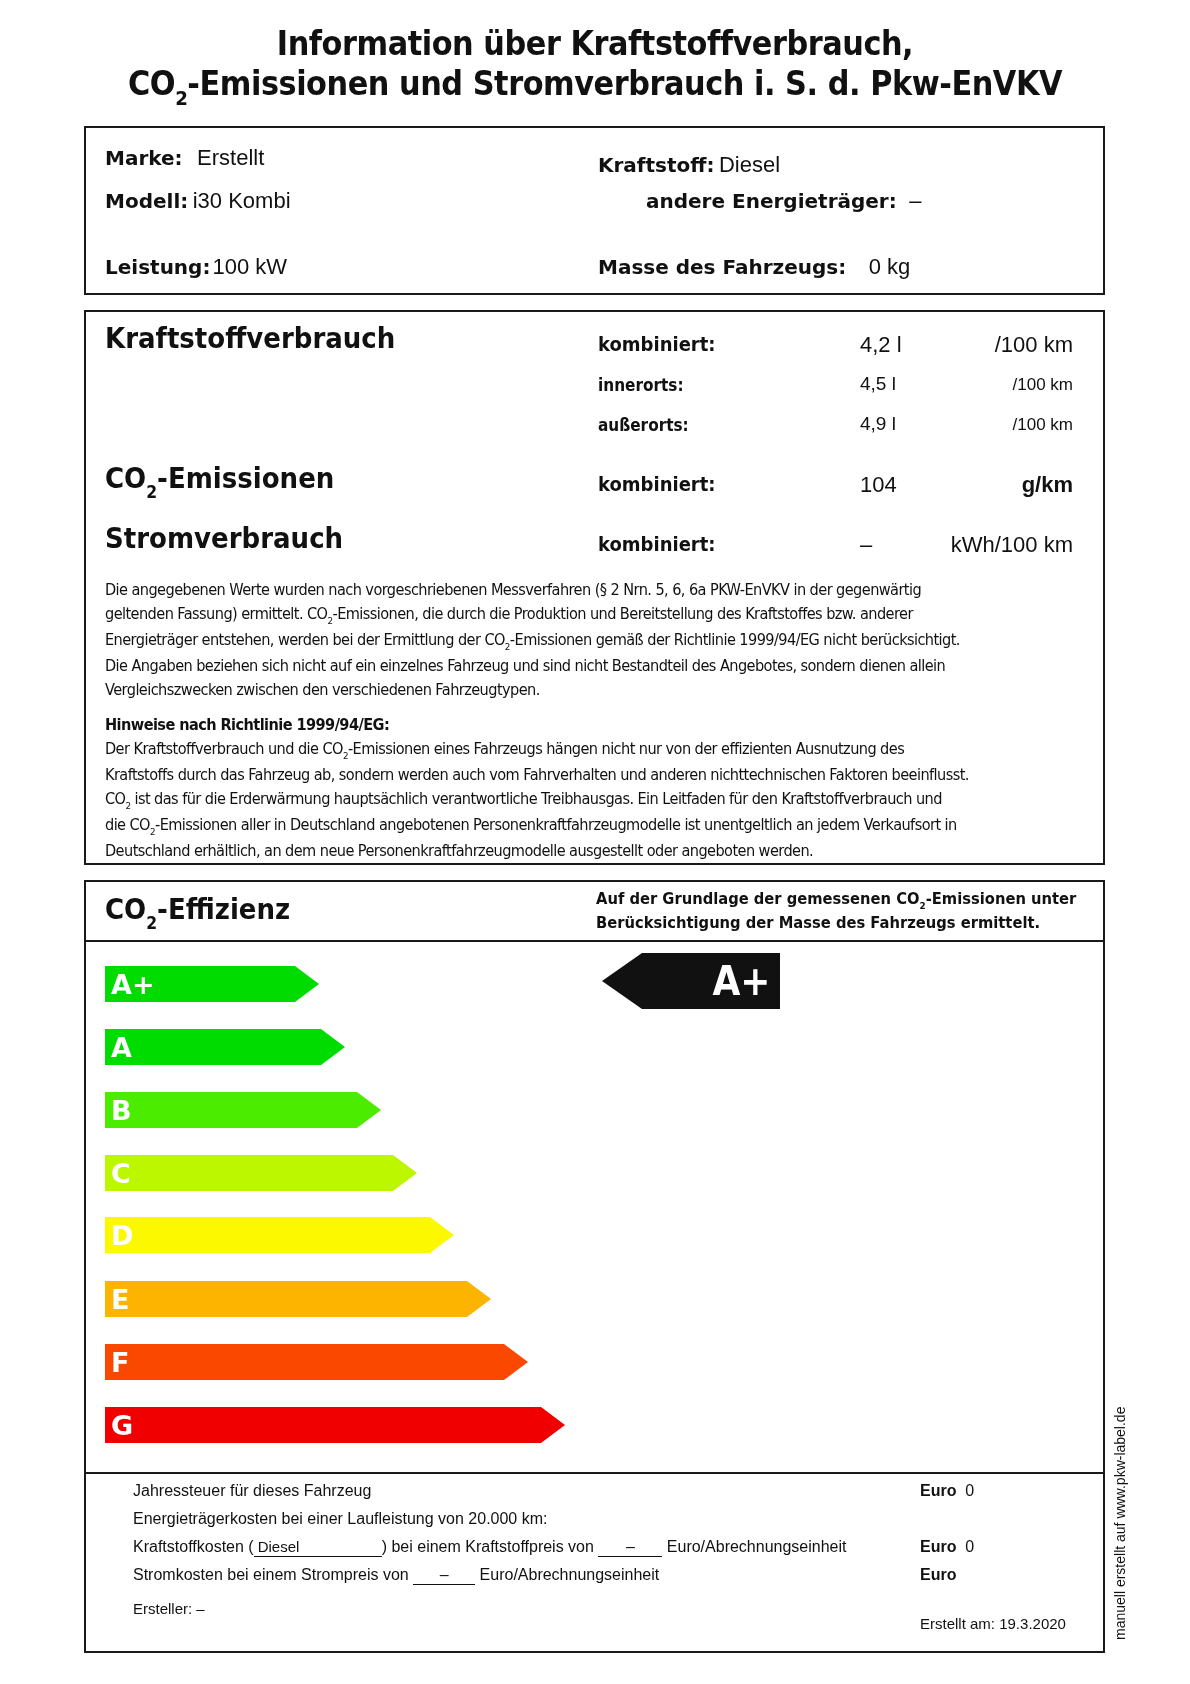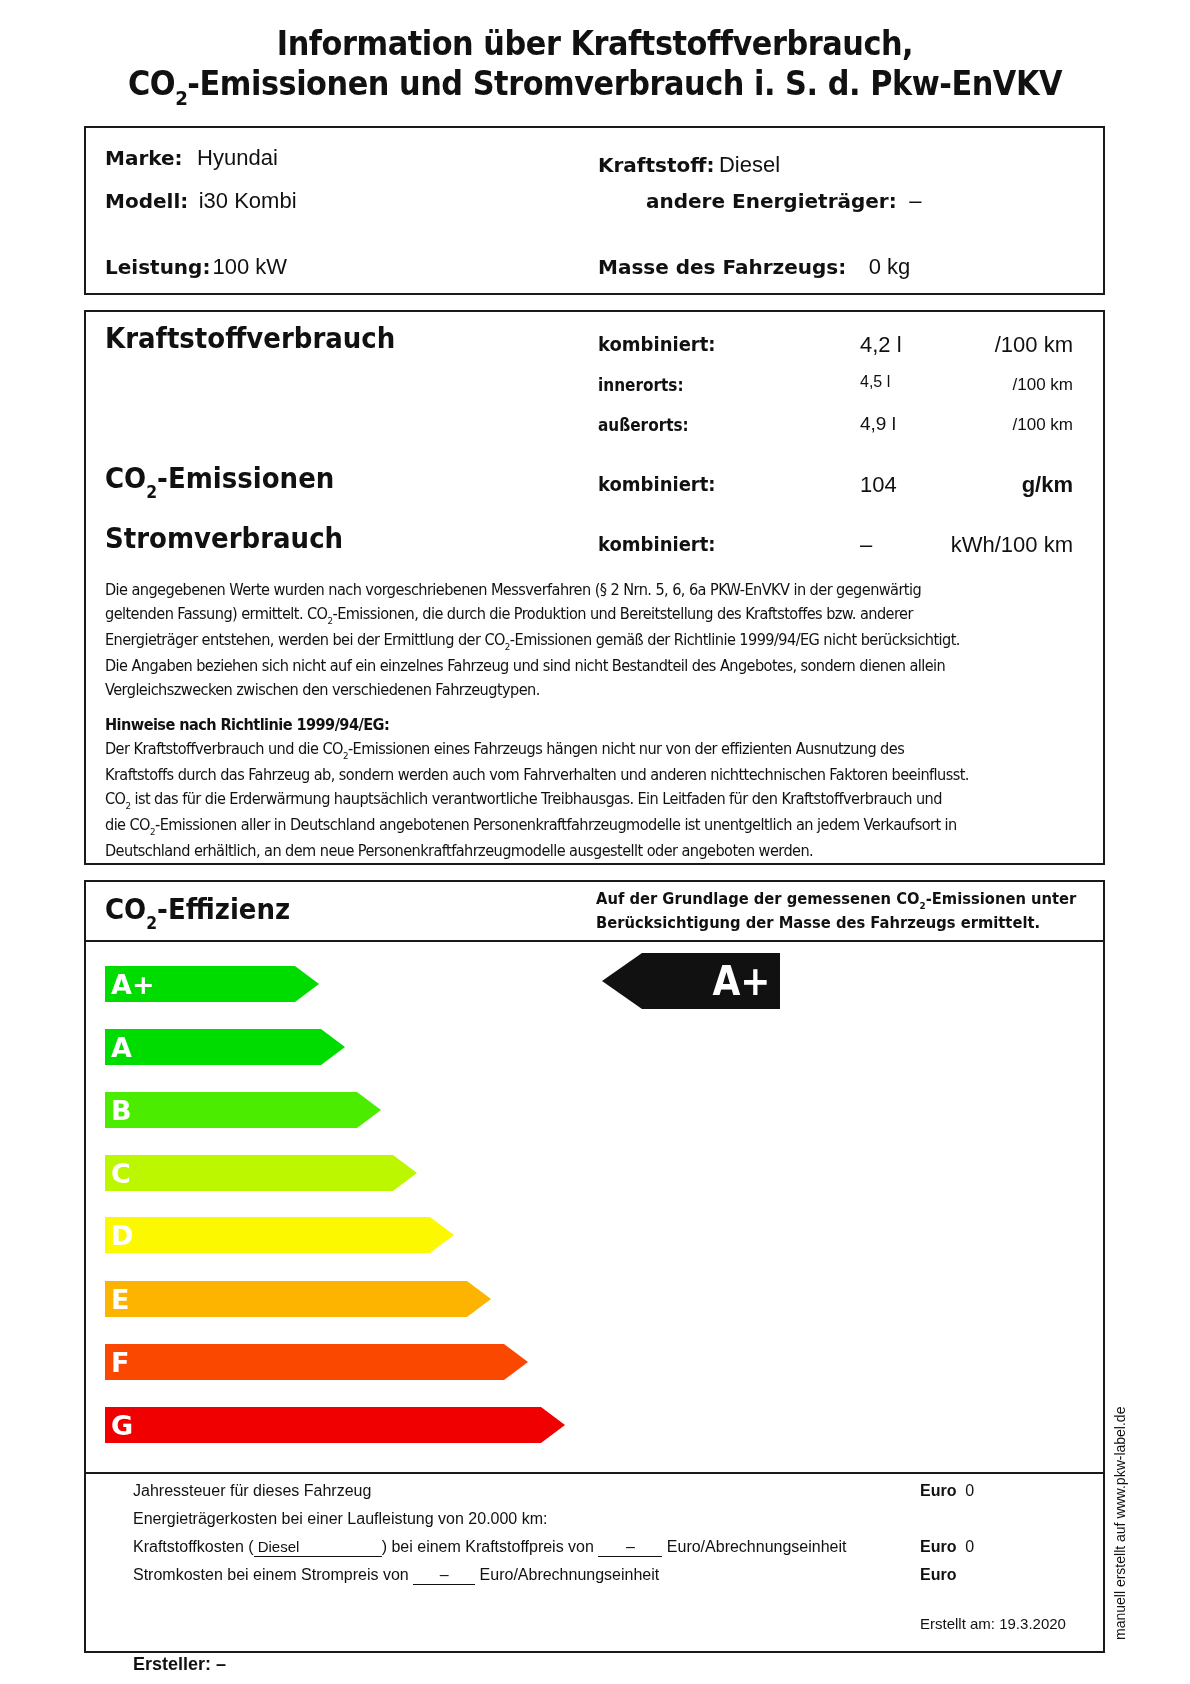--- a/index.html
+++ b/index.html
@@ -22,34 +22,34 @@
 </style>
 </head>
 <body>
 
 <div class="abs title">
   <div>Information über Kraftstoffverbrauch,</div>
   <div><span>CO</span><span class="sub">2</span><span>-Emissionen und Stromverbrauch i. S. d. Pkw-EnVKV</span></div>
 </div>
 
 <div class="abs box" style="left:84px; top:126px; width:1021px; height:169px;"></div>
-<div class="abs" style="left:105px; top:145px;"><span class="lbl">Marke:</span> <span class="val" style="margin-left:10px;">Hyundai</span></div>
-<div class="abs" style="left:105px; top:188px;"><span class="lbl">Modell:</span> <span class="val" style="margin-left:6px;">i30 Kombi</span></div>
+<div class="abs" style="left:105px; top:145px;"><span class="lbl">Marke:</span> <span class="val" style="margin-left:10px;">Erstellt</span></div>
+<div class="abs" style="left:105px; top:188px;"><span class="lbl">Modell:</span> <span class="val" style="">i30 Kombi</span></div>
 <div class="abs" style="left:105px; top:254px;"><span class="lbl">Leistung:</span><span class="val" style="margin-left:2px;">100 kW</span></div>
 <div class="abs" style="left:598px; top:152px;"><span class="lbl">Kraftstoff:</span> <span class="val">Diesel</span></div>
 <div class="abs" style="left:598px; top:188px;margin-left:48px;"><span class="lbl">andere Energieträger:</span> <span class="val" style="margin-left:8px;">–</span></div>
 <div class="abs" style="left:598px; top:254px;"><span class="lbl">Masse des Fahrzeugs:</span> <span class="val" style="margin-left:18px;">0 kg</span></div>
 
 <div class="abs box" style="left:84px; top:310px; width:1021px; height:555px;"></div>
 <div class="abs h1" style="left:105px; top:322px;">Kraftstoffverbrauch</div>
 <div class="abs lbl" style="left:598px; top:332px;">kombiniert:</div>
 <div class="abs val" style="left:860px; top:332px;">4,2 l</div>
 <div class="abs val" style="right:117px; top:332px;">/100 km</div>
 <div class="abs lbl" style="left:598px; top:375px; font-size:17px;">innerorts:</div>
-<div class="abs val" style="left:860px; top:373px; font-size:16px;">4,5 l</div>
+<div class="abs val" style="left:860px; top:373px; font-size:19px;">4,5 l</div>
 <div class="abs val" style="right:117px; top:375px; font-size:17px;">/100 km</div>
 <div class="abs lbl" style="left:598px; top:415px; font-size:17px;">außerorts:</div>
 <div class="abs val" style="left:860px; top:413px; font-size:19px;">4,9 l</div>
 <div class="abs val" style="right:117px; top:415px; font-size:17px;">/100 km</div>
 
 <div class="abs h1" style="left:105px; top:462px;"><span>CO</span><span class="sub">2</span><span>-Emissionen</span></div>
 <div class="abs lbl" style="left:598px; top:472px;">kombiniert:</div>
 <div class="abs val" style="left:860px; top:472px;">104</div>
 <div class="abs val" style="right:117px; top:472px;font-weight:bold;">g/km</div>
 
@@ -128,16 +128,16 @@
 <div class="abs foot" style="left:892px; top:1482px;"><b>Euro</b>&nbsp;&nbsp;<span>0</span></div>
 
 <div class="abs foot" style="left:105px; top:1510px;">Energieträgerkosten bei einer Laufleistung von 20.000 km:</div>
 
 <div class="abs foot" style="left:105px; top:1538px;"><span>Kraftstoffkosten (</span><span class="uline" style="width:124px; text-align:left; padding-left:4px; font-size:15px;">Diesel</span><span>) bei einem Kraftstoffpreis von</span> <span class="uline" style="width:64px;">–</span> <span>Euro/Abrechnungseinheit</span></div>
 <div class="abs foot" style="left:892px; top:1538px;"><b>Euro</b>&nbsp;&nbsp;<span>0</span></div>
 
 <div class="abs foot" style="left:105px; top:1566px;"><span>Stromkosten bei einem Strompreis von</span> <span class="uline" style="width:62px;">–</span> <span>Euro/Abrechnungseinheit</span></div>
 <div class="abs foot" style="left:892px; top:1566px;"><b>Euro</b></div>
 
-<div class="abs foot" style="left:105px; top:1654px; font-size:18px;font-weight:bold;">Ersteller: –</div>
+<div class="abs foot" style="left:105px; top:1600px; font-size:15px;">Ersteller: –</div>
 <div class="abs foot" style="left:892px; top:1615px; font-size:15px;">Erstellt am: 19.3.2020</div>
 
 <div class="abs vertical" style="left:1112px; top:1640px;">manuell erstellt auf www.pkw-label.de</div>
 
 </body></html>

